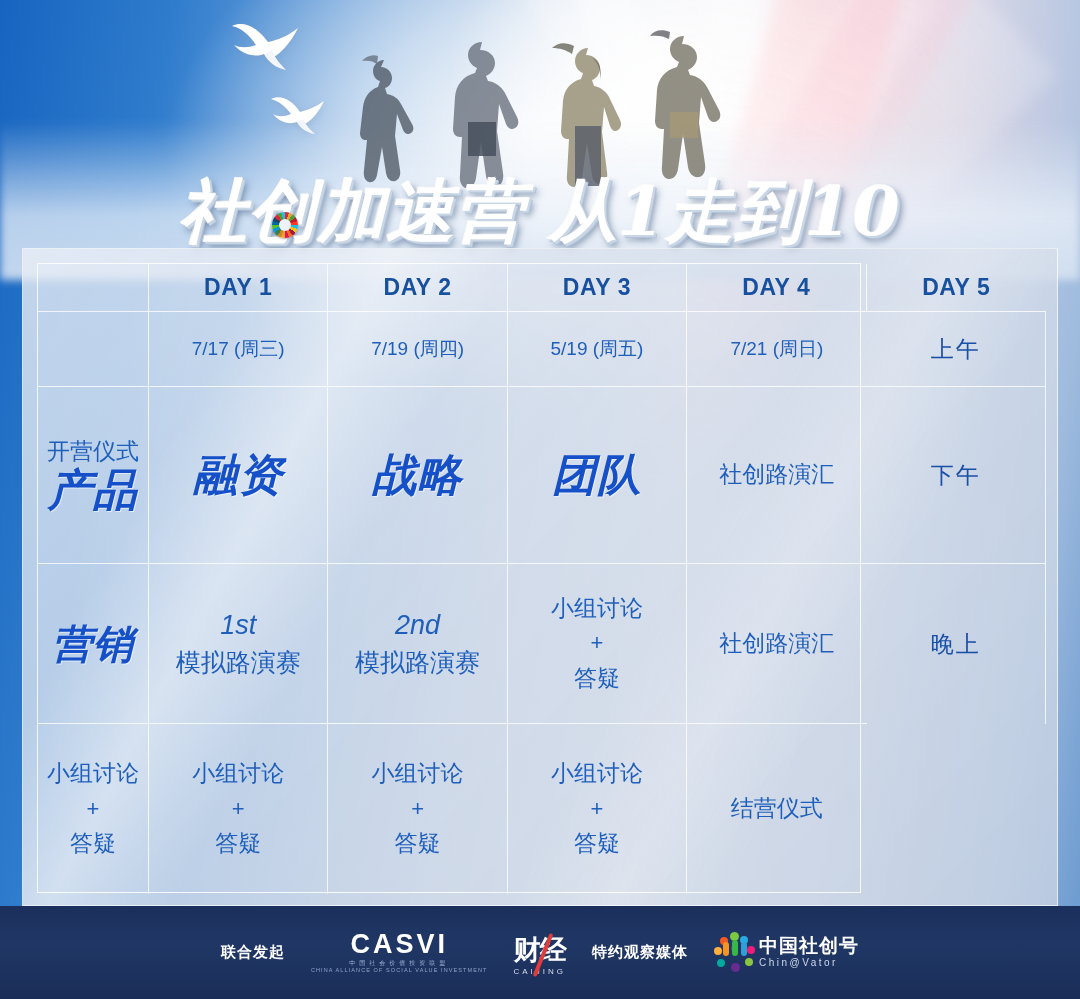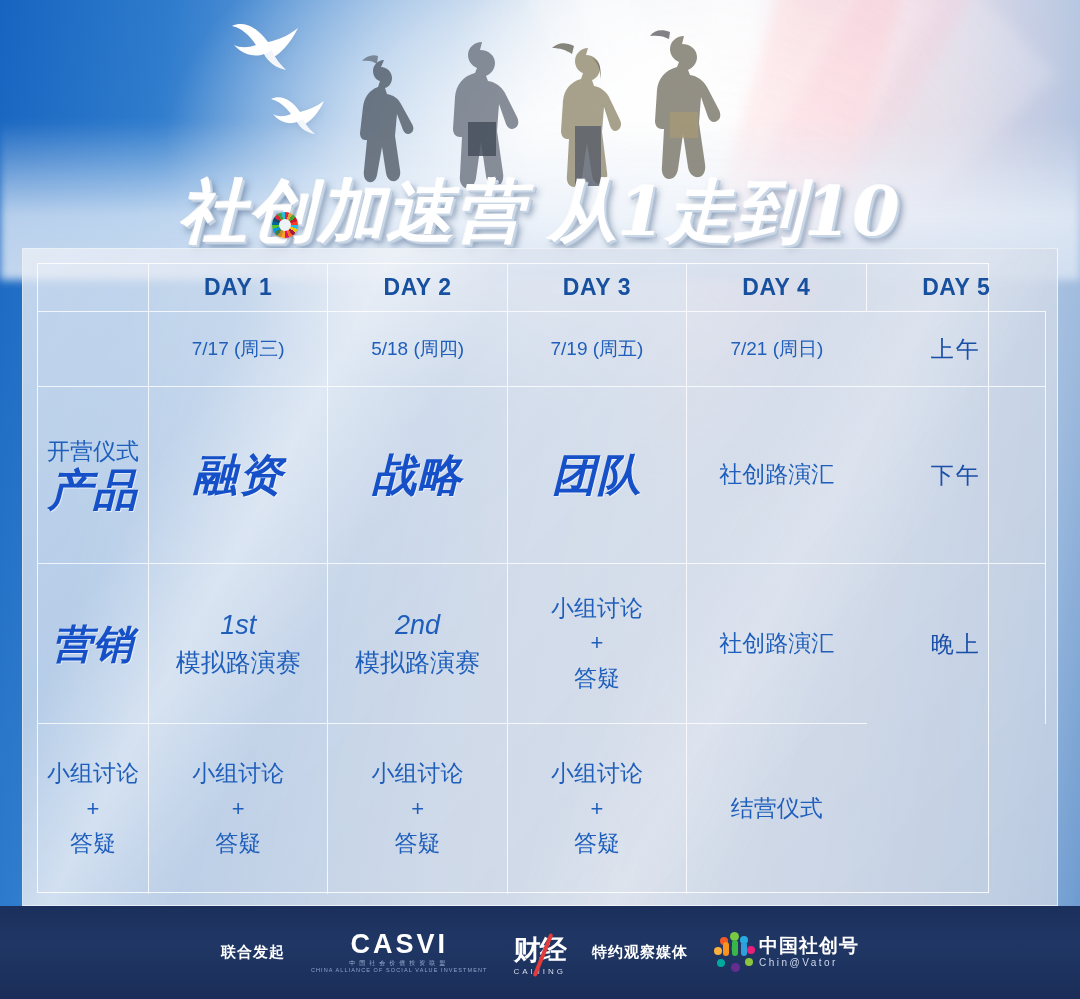--- a/index.html
+++ b/index.html
@@ -86,21 +86,21 @@
     background:linear-gradient(135deg, rgba(233,238,246,0.80) 0%, rgba(214,222,235,0.76) 45%, rgba(201,211,227,0.80) 100%);
     border:1px solid rgba(255,255,255,0.55);
     backdrop-filter:blur(1px);
   }
   .panel-sheen {
     position:absolute; left:0; top:0; width:100%; height:100%; pointer-events:none;
     background:linear-gradient(118deg, rgba(255,255,255,0) 18%, rgba(255,255,255,0.40) 27%, rgba(255,255,255,0) 36%,
                                        rgba(255,255,255,0) 60%, rgba(255,255,255,0.22) 68%, rgba(255,255,255,0) 76%);
   }
   .grid {
-    position:absolute; left:14px; top:14px; width:952px; height:630px;
+    position:absolute; left:14px; top:14px; width:824px; height:630px;
     display:grid;
     grid-template-columns:111px repeat(5, 179.4px);
     grid-template-rows:48px 75px 177px 160px 170px;
     border:1px solid rgba(255,255,255,0.85);
   }
   .cell {
     display:flex; flex-direction:column; align-items:center; justify-content:center;
     text-align:center; color:#1a56b8; position:relative;
     border-right:1px solid rgba(255,255,255,0.80);
     border-bottom:1px solid rgba(255,255,255,0.80);
@@ -226,24 +226,24 @@
         </div>
       <div class="cell lastcol">
           <span class="day-head">DAY 5</span>
         </div>
 
       <div class="cell"></div>
       <div class="cell">
           <span class="date-cell">7/17 (周三)</span>
         </div>
       <div class="cell">
-          <span class="date-cell">5/18 (周四)</span>
-        </div>
-      <div class="cell">
-          <span class="date-cell">7/19 (周五)</span>
+          <span class="date-cell">7/19 (周四)</span>
+        </div>
+      <div class="cell">
+          <span class="date-cell">5/19 (周五)</span>
         </div>
       <div class="cell lastcol">
           <span class="date-cell">7/21 (周日)</span>
         </div>
 
       <div class="cell">
           <span class="period">上午</span>
         </div>
       <div class="cell">
         <span class="sub-above">开营仪式</span>

